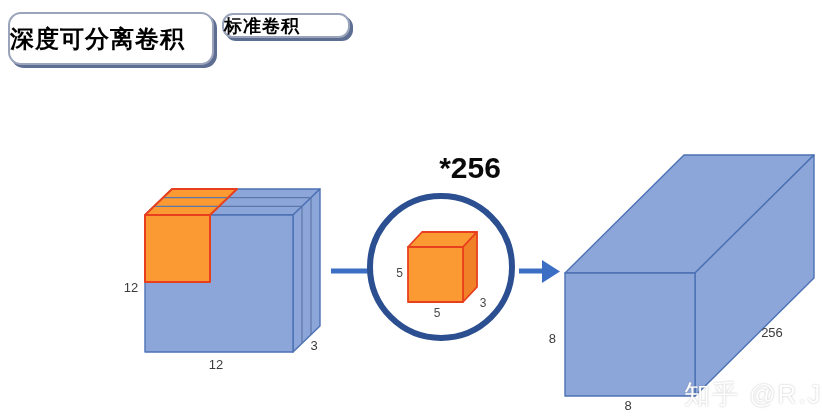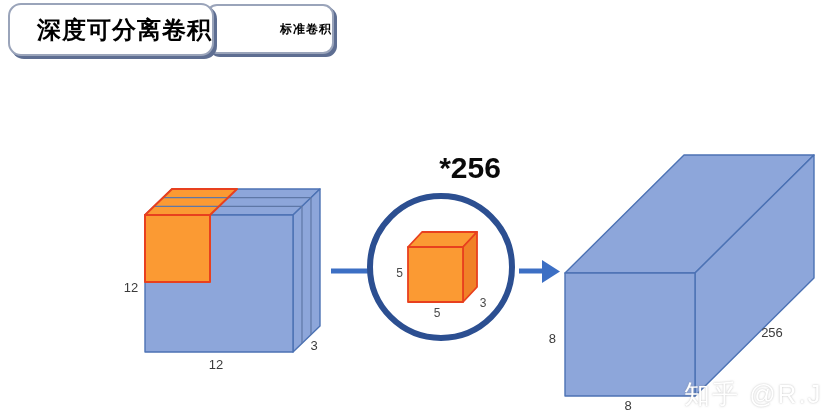--- a/index.html
+++ b/index.html
@@ -4,32 +4,33 @@
 <style>
   html,body{margin:0;padding:0;}
   body{
     width:822px;height:416px;overflow:hidden;position:relative;
     background:#ffffff;
     font-family:"Liberation Sans","DejaVu Sans",sans-serif;
   }
   
   .tab{
     position:absolute;background:#ffffff;color:#000;
-    display:flex;align-items:center;justify-content:flex-end;
+    display:flex;align-items:center;justify-content:flex-start;
     font-weight:bold;box-sizing:border-box;
     border:2px solid #9aa4ba;
+    margin-top:9px;
   }
   .tab-main{
     left:8px;top:3px;width:206px;height:53px;
     border-radius:13px;font-size:24px;letter-spacing:1px;
     box-shadow:3px 3px 0 #5e6e92;z-index:3;
   }
   .tab-secondary{
-    left:206px;top:4px;width:128px;height:50px;
-    border-radius:11px;font-size:12px;letter-spacing:1px;
+    left:222px;top:4px;width:128px;height:25px;
+    border-radius:11px;font-size:18px;letter-spacing:1px;
     box-shadow:3px 3px 0 #5e6e92;z-index:2;
   }
   
   #diagram{position:absolute;left:0;top:0;z-index:1;}
   .bf{fill:#8DA6DA;stroke:#4C72B4;stroke-width:1.4;stroke-linejoin:round;}
   .slice{stroke:#5E77A6;stroke-width:1.2;fill:none;}
   .of{fill:#FB9A33;stroke:#E8401E;stroke-width:2;stroke-linejoin:round;}
   .of-fill{fill:#FB9A33;stroke:none;}
   .o-stroke{fill:none;stroke:#E8401E;stroke-width:2;stroke-linejoin:round;}
   .kf{fill:#FB9A33;stroke:#E8401E;stroke-width:1.8;stroke-linejoin:round;}

